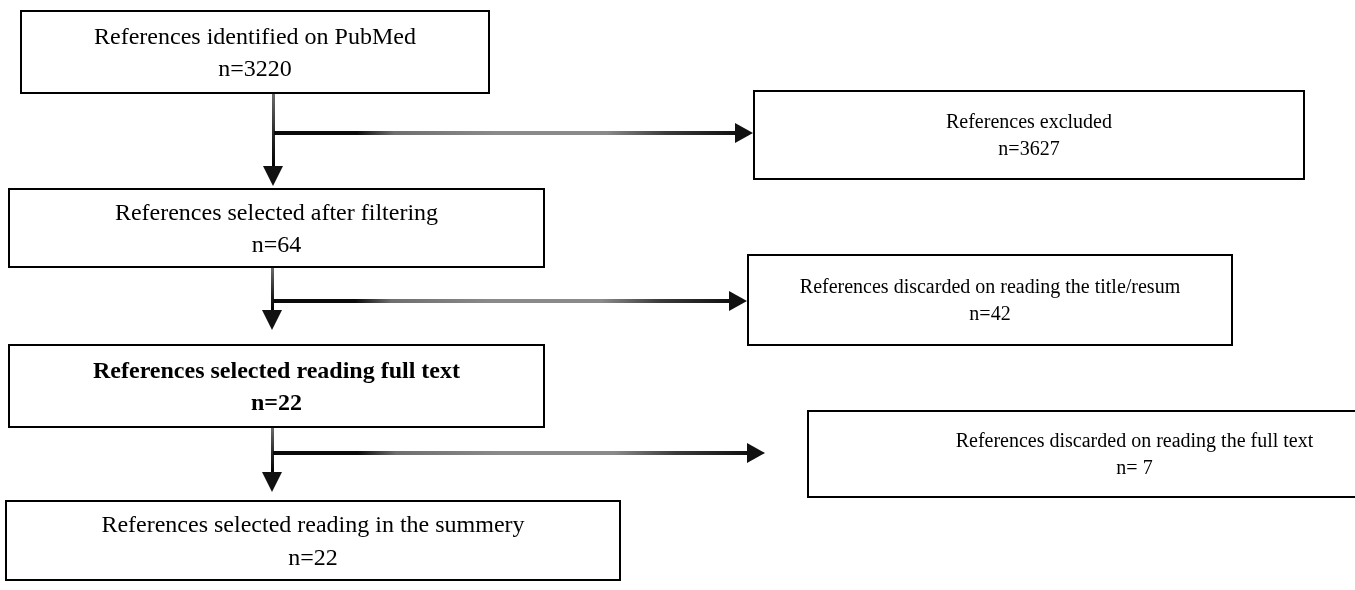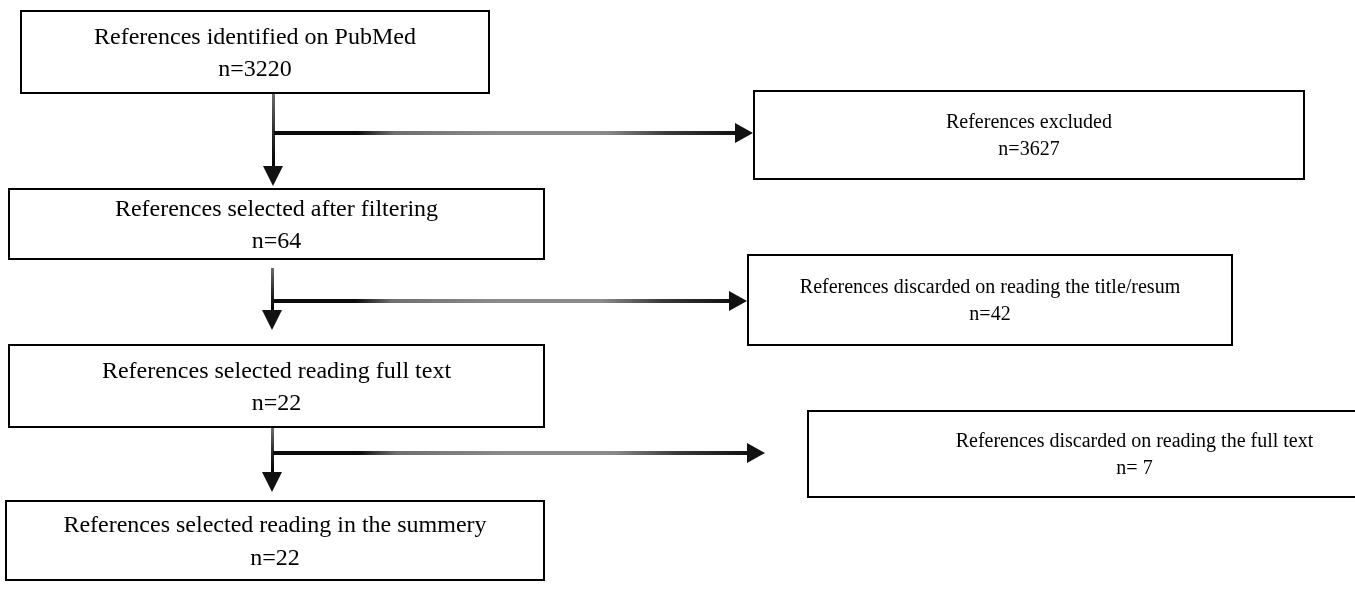--- a/index.html
+++ b/index.html
@@ -72,31 +72,31 @@
 </head>
 <body>
 
 <div id="diagram">
 
   <div class="node main" style="left:20px; top:10px; width:470px; height:84px;">
     <div class="label">References identified on PubMed</div>
     <div class="count">n=3220</div>
   </div>
 
-  <div class="node main" style="left:8px; top:188px; width:537px; height:72px;">
+  <div class="node main" style="left:8px; top:188px; width:537px; height:80px;">
     <div class="label">References selected after filtering</div>
     <div class="count">n=64</div>
   </div>
 
-  <div class="node main" style="left:8px; top:344px; width:537px; height:84px;">
+  <div class="node main" style="left:8px; top:344px; width:537px; height:84px;font-weight:bold;">
     <div class="label">References selected reading full text</div>
     <div class="count">n=22</div>
   </div>
 
-  <div class="node main" style="left:5px; top:500px; width:540px; height:81px;">
+  <div class="node main" style="left:5px; top:500px; width:616px; height:81px;">
     <div class="label">References selected reading in the summery</div>
     <div class="count">n=22</div>
   </div>
 
   <div class="node side" style="left:753px; top:90px; width:552px; height:90px;">
     <div class="label">References excluded</div>
     <div class="count">n=3627</div>
   </div>
 
   <div class="node side" style="left:747px; top:254px; width:486px; height:92px;">

